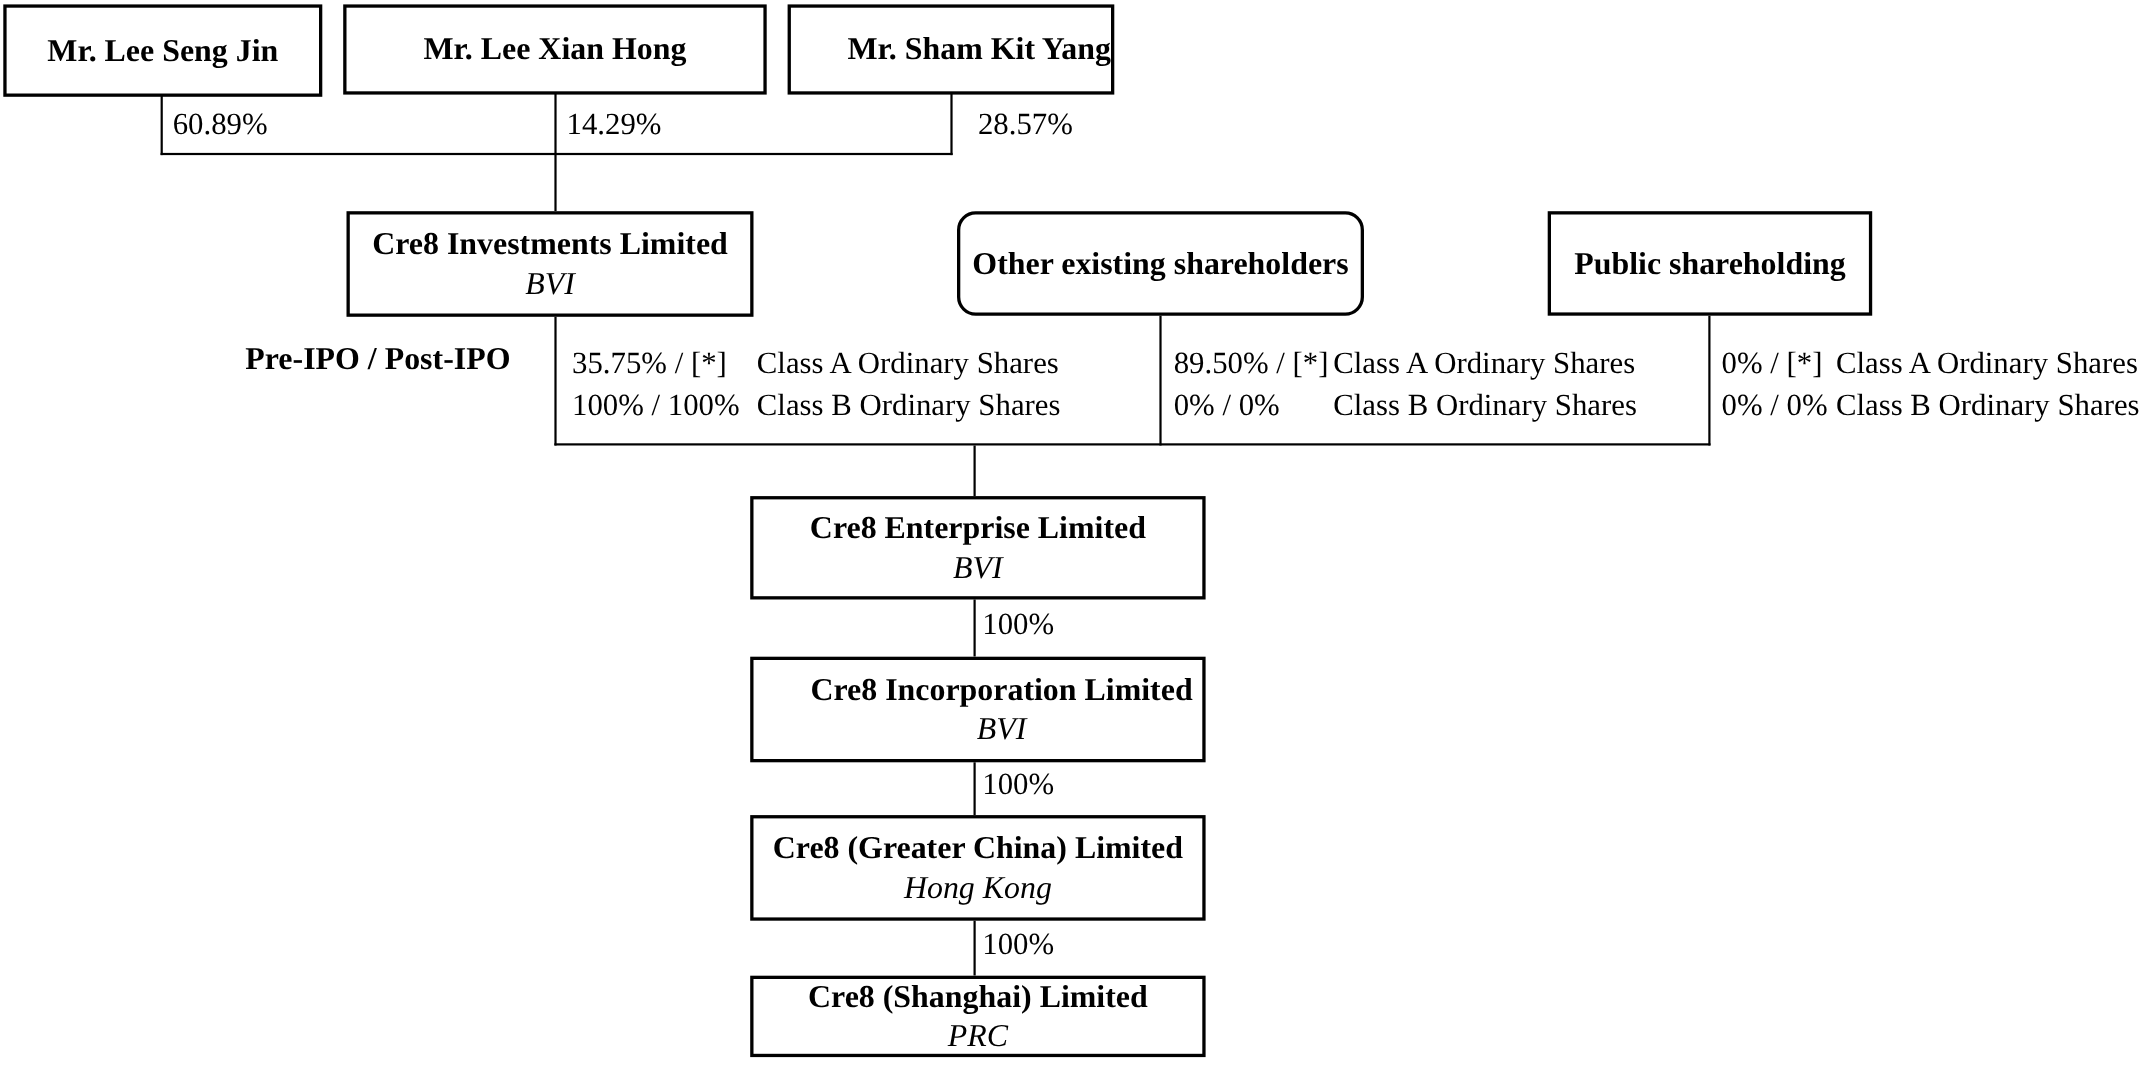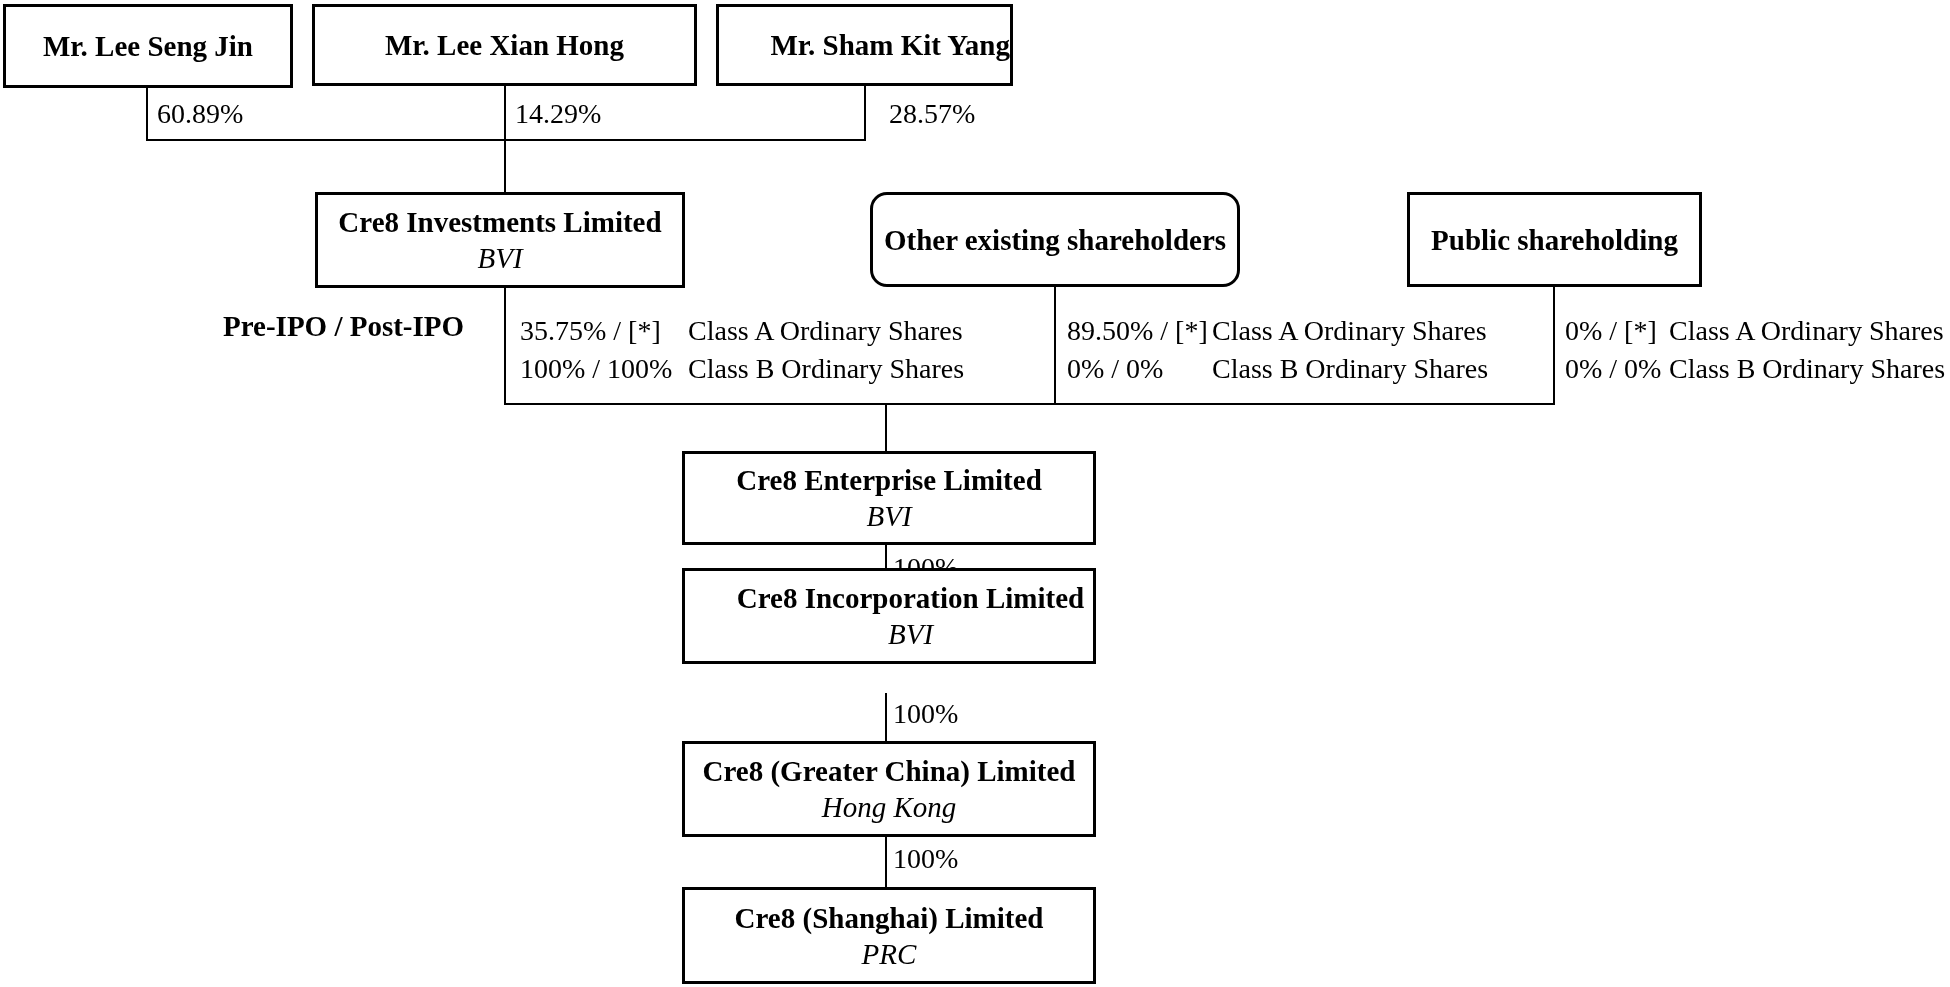--- a/index.html
+++ b/index.html
@@ -81,34 +81,34 @@
   </div>
 
   <div class="box" style="left:682px; top:451px; width:414px; height:94px;">
     <div class="name">Cre8 Enterprise Limited</div>
     <div class="juris">BVI</div>
   </div>
 
   <div class="line" style="left:885px; top:545px; width:2px; height:52px;"></div>
   <div class="pctlabel" style="left:893px; top:553px;">100%</div>
 
-  <div class="box" style="left:682px; top:568px; width:414px; height:96px;padding-left:43px;">
+  <div class="box" style="left:682px; top:597px; width:414px; height:96px;padding-left:43px;">
     <div class="name">Cre8 Incorporation Limited</div>
     <div class="juris">BVI</div>
   </div>
 
   <div class="line" style="left:885px; top:693px; width:2px; height:48px;"></div>
   <div class="pctlabel" style="left:893px; top:699px;">100%</div>
 
   <div class="box" style="left:682px; top:741px; width:414px; height:96px;">
     <div class="name">Cre8 (Greater China) Limited</div>
     <div class="juris">Hong Kong</div>
   </div>
 
   <div class="line" style="left:885px; top:837px; width:2px; height:50px;"></div>
   <div class="pctlabel" style="left:893px; top:844px;">100%</div>
 
-  <div class="box" style="left:682px; top:887px; width:414px; height:97px;">
+  <div class="box" style="left:682px; top:887px; width:414px; height:74px;">
     <div class="name">Cre8 (Shanghai) Limited</div>
     <div class="juris">PRC</div>
   </div>
 
 </div>
 
 </body></html>

